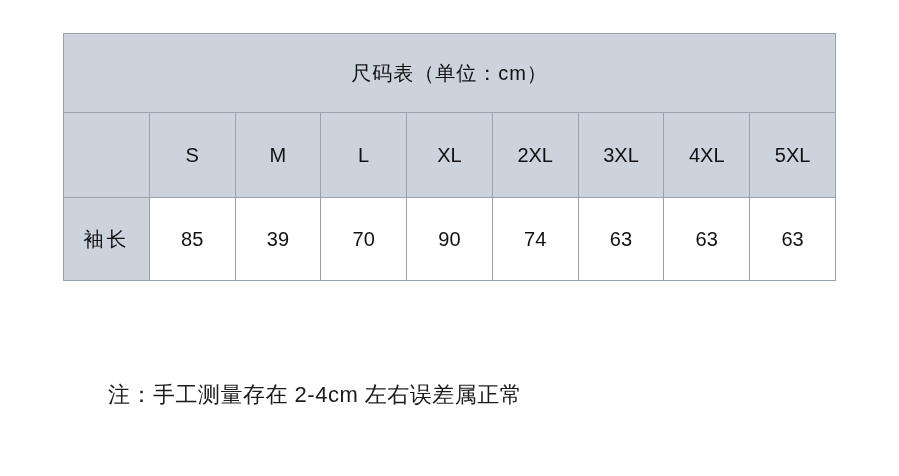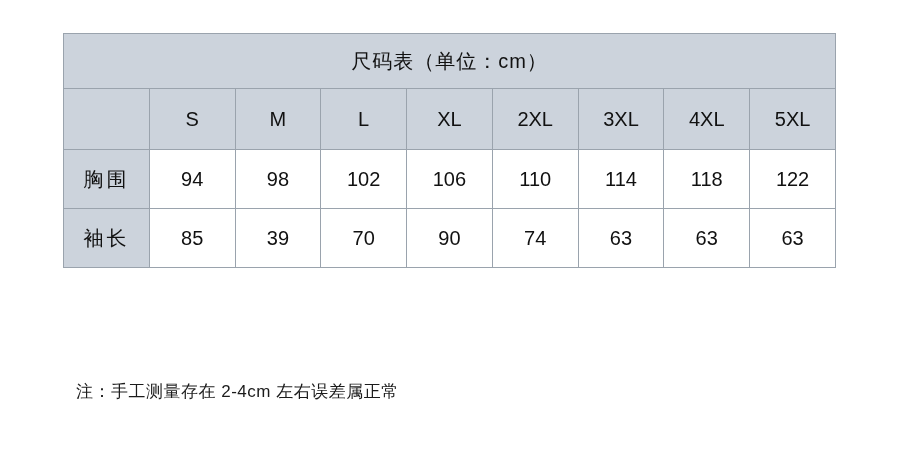--- a/index.html
+++ b/index.html
@@ -32,21 +32,21 @@
     table-layout: fixed;
   }
   table.size-table td {
     border: 1px solid #9aa3ad;
     text-align: center;
     vertical-align: middle;
     font-size: 20px;
     color: #111111;
     background: #ffffff;
     height: 50px;
-    padding: 4px;
+    padding: 16px;
     margin-top: 36px;
   }
   .title-cell {
     background: #ccd3dc !important;
     font-size: 21px;
     height: 46px !important;
     letter-spacing: 1px;
     color: #1d1d1d;
   }
   .hdr-blank {
@@ -63,23 +63,23 @@
     background: #ccd3dc !important;
     font-size: 20px;
     letter-spacing: 3px;
     color: #1d1d1d;
   }
   .val-cell {
     font-size: 21px;
   }
   .note {
     position: absolute;
-    left: 76px;
+    left: 108px;
     top: 380px;
-    font-size: 17px;
+    font-size: 22px;
     color: #1b1b1b;
     letter-spacing: 0.5px;
     white-space: nowrap;
   }
 </style>
 </head>
 <body>
 
 <div class="page">
 
@@ -94,31 +94,20 @@
           <td class="hdr-size">S</td>
           <td class="hdr-size">M</td>
           <td class="hdr-size">L</td>
           <td class="hdr-size">XL</td>
           <td class="hdr-size">2XL</td>
           <td class="hdr-size">3XL</td>
           <td class="hdr-size">4XL</td>
           <td class="hdr-size">5XL</td>
         </tr>
 
-        <tr>
-          <td class="row-label">胸围</td>
-          <td class="val-cell">94</td>
-          <td class="val-cell">98</td>
-          <td class="val-cell">102</td>
-          <td class="val-cell">106</td>
-          <td class="val-cell">110</td>
-          <td class="val-cell">114</td>
-          <td class="val-cell">118</td>
-          <td class="val-cell">122</td>
-        </tr>
 
 
         <tr>
           <td class="row-label">袖长</td>
           <td class="val-cell">85</td>
           <td class="val-cell">39</td>
           <td class="val-cell">70</td>
           <td class="val-cell">90</td>
           <td class="val-cell">74</td>
           <td class="val-cell">63</td>

